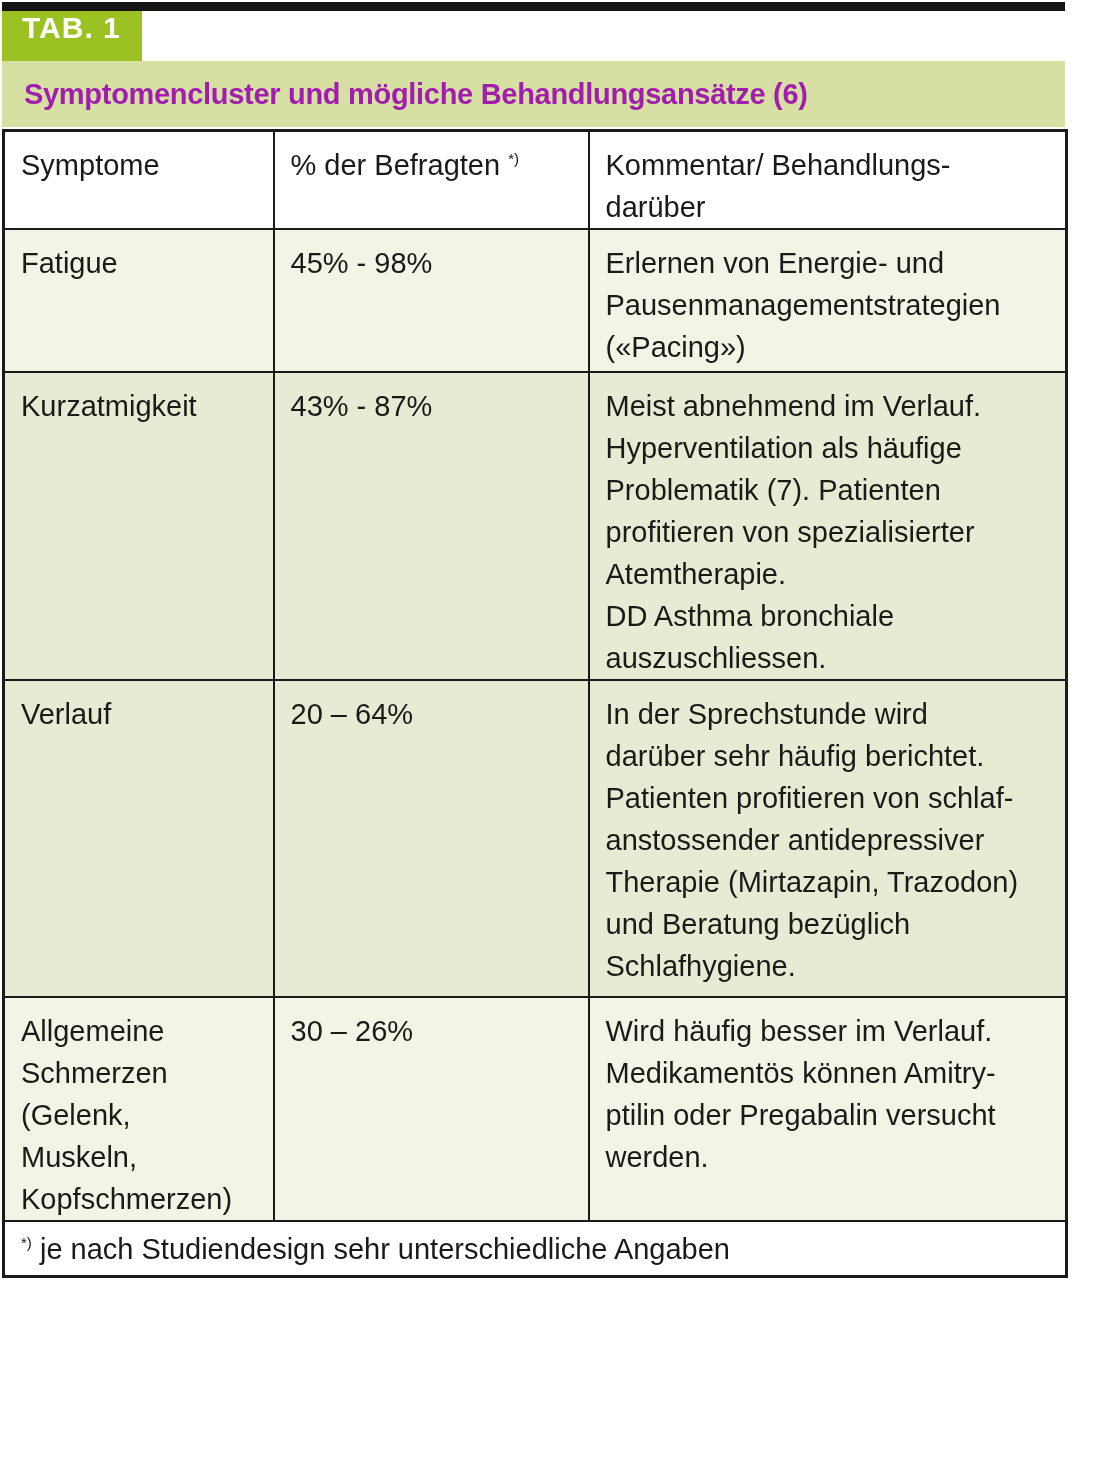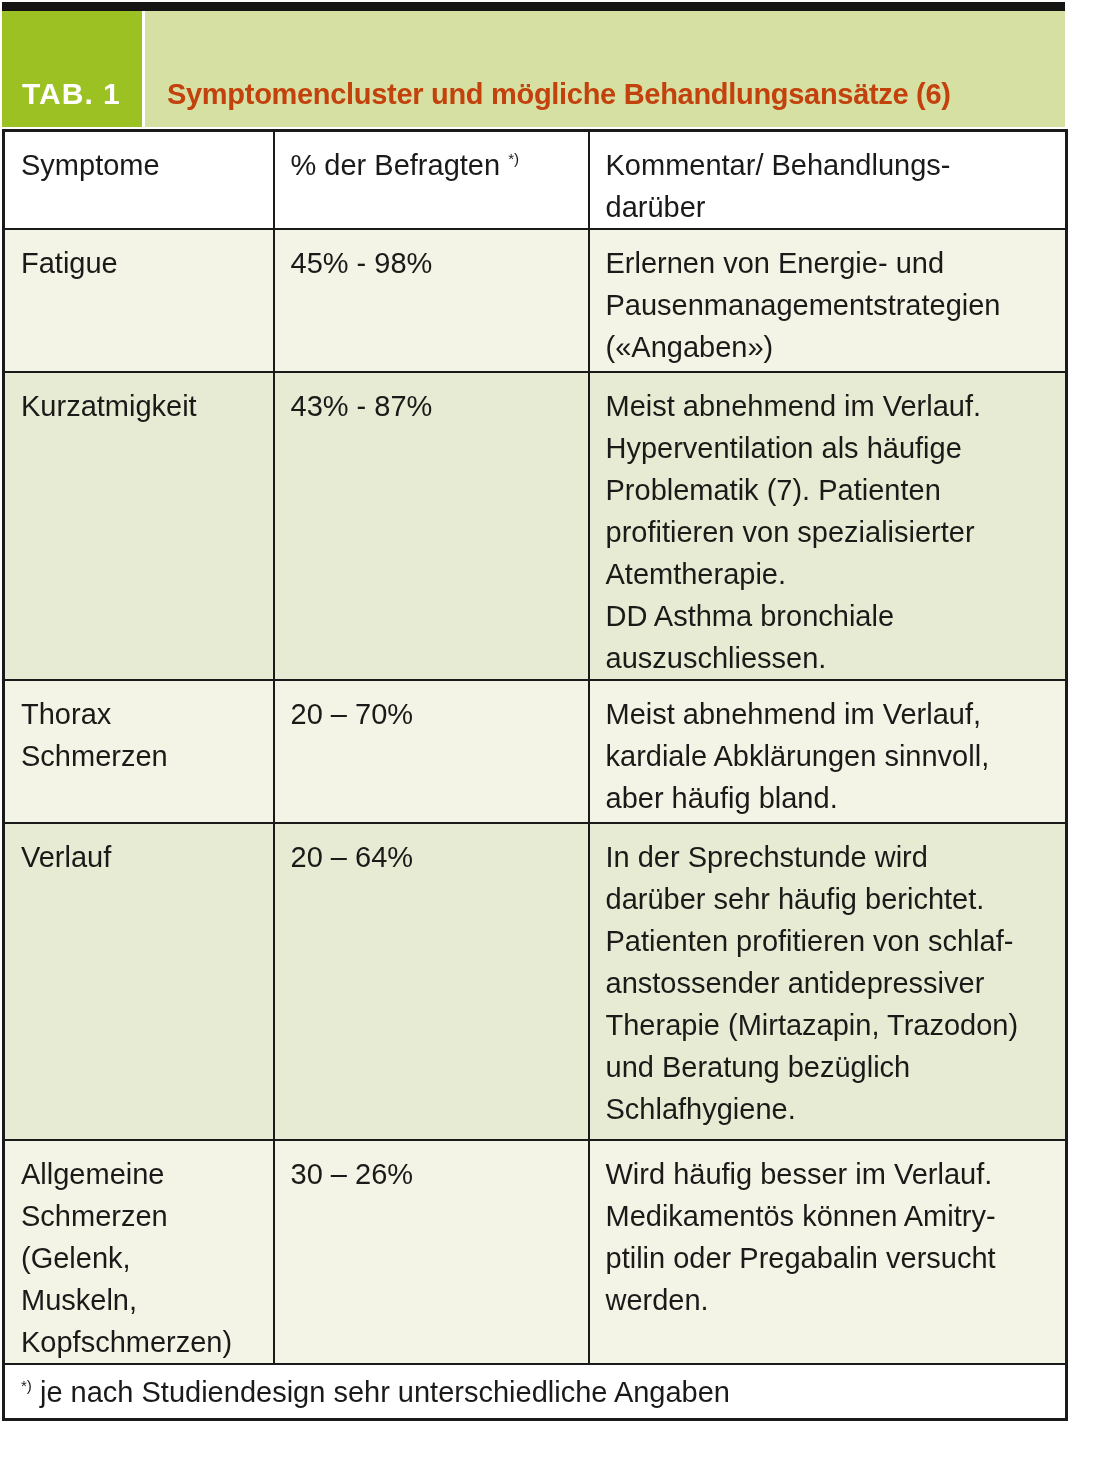--- a/index.html
+++ b/index.html
@@ -3,32 +3,32 @@
 <meta charset="utf-8">
 <style>
   html,body{margin:0;padding:0;}
   body{
     width:1097px;height:1467px;background:#ffffff;
     font-family:"Liberation Sans","DejaVu Sans",sans-serif;
     color:#1c1a19;-webkit-font-smoothing:antialiased;
   }
   .content{width:1063px;margin-left:2px;padding-top:2px;}
   .topbar{height:9px;background:var(--topbar_bg,#161412);}
-  .header-band{display:flex;height:116px;}
+  .header-band{display:flex;height:116px;flex-direction:column;}
   .tab-badge{
     width:140px;background:var(--badge_bg,#9cc122);color:#ffffff;
     display:flex;align-items:flex-end;box-sizing:border-box;
     padding:0 0 16px 20px;font-weight:bold;font-size:30px;letter-spacing:1px;
     margin-right:3px;
   }
   .band-title{
     flex:1;background:var(--band_bg,#d6e0a2);
     display:flex;align-items:flex-end;box-sizing:border-box;
     padding:0 10px 16px 22px;font-weight:bold;font-size:29px;letter-spacing:-0.3px;
-    color:#c2410c;
+    color:#a21caf;
   }
   table.symptom-table{
     border-collapse:collapse;width:1063px;margin-top:2px;
     table-layout:fixed;
   }
   .symptom-table td,.symptom-table th{
     border:2px solid #1a1a1a;vertical-align:top;text-align:left;
     font-size:29px;line-height:42px;font-weight:normal;
     padding:12px 10px 0 16px;box-sizing:border-box;
     overflow:hidden;
@@ -75,43 +75,35 @@
         <th class="bg-white"><span>% der Befragten</span> <sup class="fn">*)</sup></th>
         <th class="bg-white pre">Kommentar/ Behandlungs-
 darüber</th>
       </tr>
 
       <tr class="row-1">
         <td class="bg-cream pre">Fatigue</td>
         <td class="bg-cream">45% - 98%</td>
         <td class="bg-cream pre">Erlernen von Energie- und
 Pausenmanagementstrategien
-(«Angaben»)</td>
+(«Pacing»)</td>
       </tr>
 
       <tr class="row-2">
         <td class="bg-green pre">Kurzatmigkeit</td>
         <td class="bg-green">43% - 87%</td>
         <td class="bg-green pre">Meist abnehmend im Verlauf.
 Hyperventilation als häufige
 Problematik (7). Patienten
 profitieren von spezialisierter
 Atemtherapie.
 DD Asthma bronchiale
 auszuschliessen.</td>
       </tr>
 
-      <tr class="row-3">
-        <td class="bg-cream pre">Thorax
-Schmerzen</td>
-        <td class="bg-cream">20 – 70%</td>
-        <td class="bg-cream pre">Meist abnehmend im Verlauf,
-kardiale Abklärungen sinnvoll,
-aber häufig bland.</td>
-      </tr>
 
       <tr class="row-4">
         <td class="bg-green pre">Verlauf</td>
         <td class="bg-green">20 – 64%</td>
         <td class="bg-green pre">In der Sprechstunde wird
 darüber sehr häufig berichtet.
 Patienten profitieren von schlaf-
 anstossender antidepressiver
 Therapie (Mirtazapin, Trazodon)
 und Beratung bezüglich

